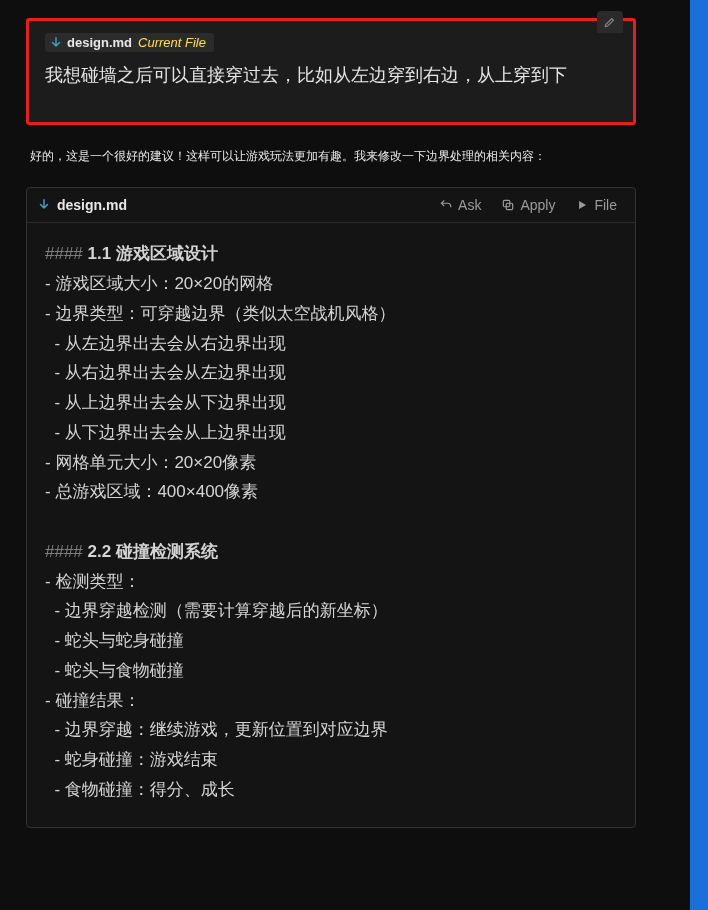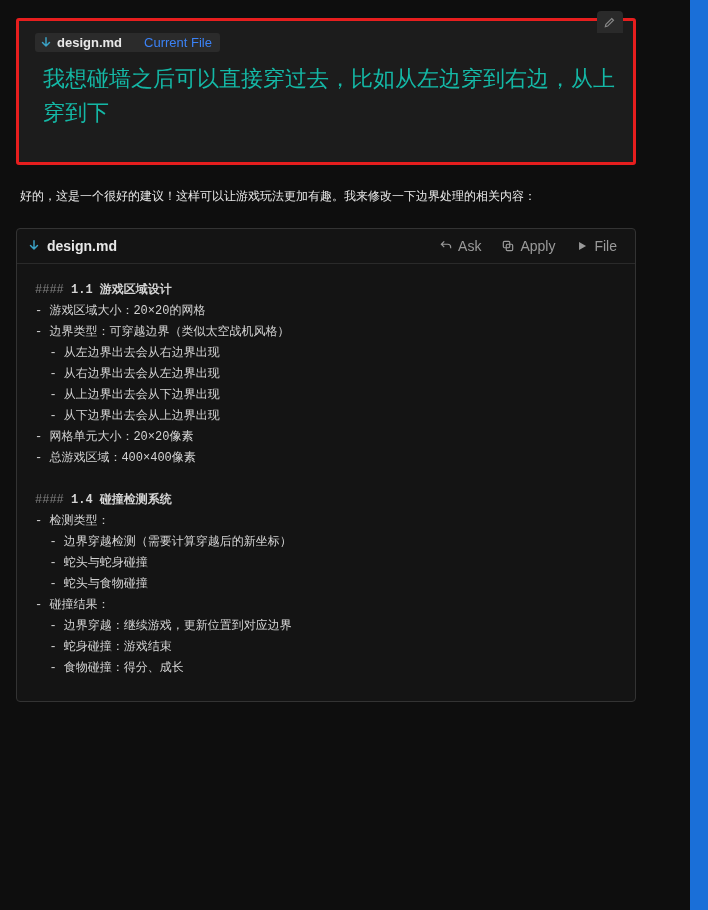--- a/index.html
+++ b/index.html
@@ -12,21 +12,21 @@
     overflow:hidden;
     position:relative;
   }
   .right-bar{
     position:absolute;
     right:0;top:0;bottom:0;
     width:18px;
     background:#1a6fd8;
   }
   .page{
-    padding:18px 26px 18px 16px;
+    padding:18px 26px 18px 26px;
     width:662px;
     box-sizing:border-box;
   }
   .user-block{
     border:3px solid #e61e1e;
     border-radius:3px;
     background:#1c1c1c;
     padding:12px 16px 32px 16px;
     position:relative;
     margin-bottom:20px;
@@ -44,27 +44,26 @@
     display:inline-flex;
     align-items:center;
     background:#2b2b2b;
     border-radius:3px;
     padding:2px 8px 2px 4px;
     font-size:13px;
     gap:4px;
     margin-bottom:10px;
   }
   .chip .fname{color:#e8e8e8;font-weight:600;}
-  .chip .flabel{color:#3b82f6;margin-left:18px;}
+  .chip .flabel{color:#fde047;margin-left:2px;font-style:italic;}
   .arrow-icon{width:14px;height:14px;display:inline-block;}
   .user-text{
-    color:#14b8a6;
-    font-size:22px;
+    color:#e5e5e5;
+    font-size:18px;
     line-height:1.55;
-    margin-left:8px;
   }
   .assistant-text{
     color:#e8e8e8;
     font-size:12px;
     line-height:1.55;
     padding:2px 4px 0 4px;
   }
   .code-card{
     margin-top:22px;
     border:1px solid #333;
@@ -89,22 +88,22 @@
     display:flex;align-items:center;gap:5px;
     color:#9a9a9a;
     font-size:14px;
     padding:3px 8px;
     border-radius:3px;
     cursor:pointer;
   }
   .hdr-btn svg{width:14px;height:14px;stroke:#9a9a9a;fill:none;stroke-width:2;}
   .code-body{
     padding:16px 18px 22px 18px;
-    font-family:Liberation Mono, monospace;
-    font-size:12px;
+    font-family:Liberation Sans, sans-serif;
+    font-size:17px;
     line-height:1.75;
     color:#d4d4d4;
     white-space:pre;
   }
   .kw{color:#808080;}
   .hd{color:#d4d4d4;font-weight:bold;}
 </style>
 </head>
 <body>
 
@@ -167,21 +166,21 @@
     <div class="code-body" id="code-body"><span class="kw">####</span> <span class="hd">1.1 游戏区域设计</span>
 - 游戏区域大小：20×20的网格
 - 边界类型：可穿越边界（类似太空战机风格）
   - 从左边界出去会从右边界出现
   - 从右边界出去会从左边界出现
   - 从上边界出去会从下边界出现
   - 从下边界出去会从上边界出现
 - 网格单元大小：20×20像素
 - 总游戏区域：400×400像素
 
-<span class="kw">####</span> <span class="hd">1.4 碰撞检测系统</span>
+<span class="kw">####</span> <span class="hd">2.2 碰撞检测系统</span>
 - 检测类型：
   - 边界穿越检测（需要计算穿越后的新坐标）
   - 蛇头与蛇身碰撞
   - 蛇头与食物碰撞
 - 碰撞结果：
   - 边界穿越：继续游戏，更新位置到对应边界
   - 蛇身碰撞：游戏结束
   - 食物碰撞：得分、成长
 </div>
   </div>

